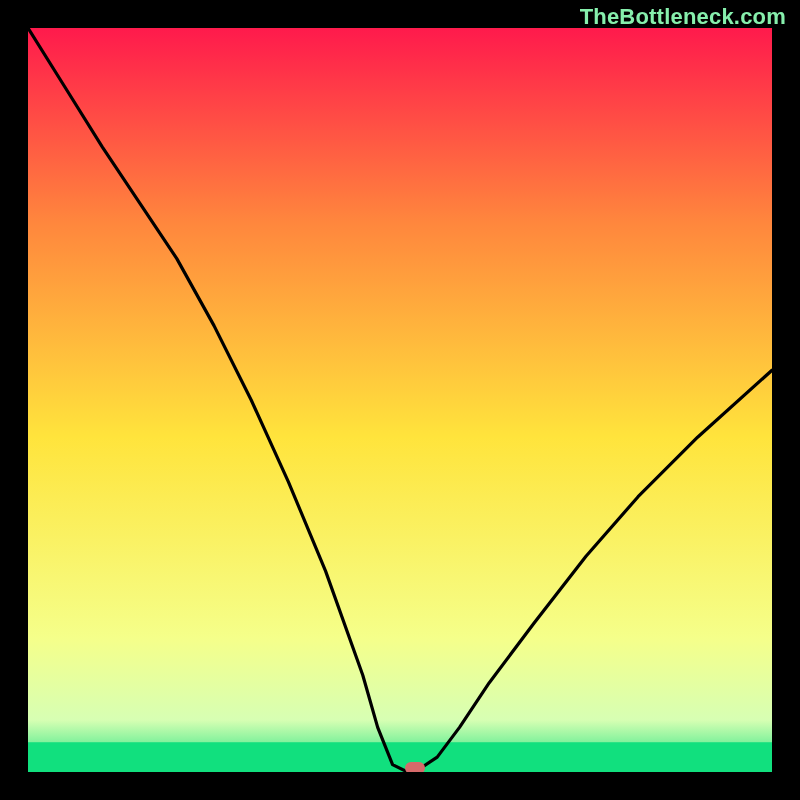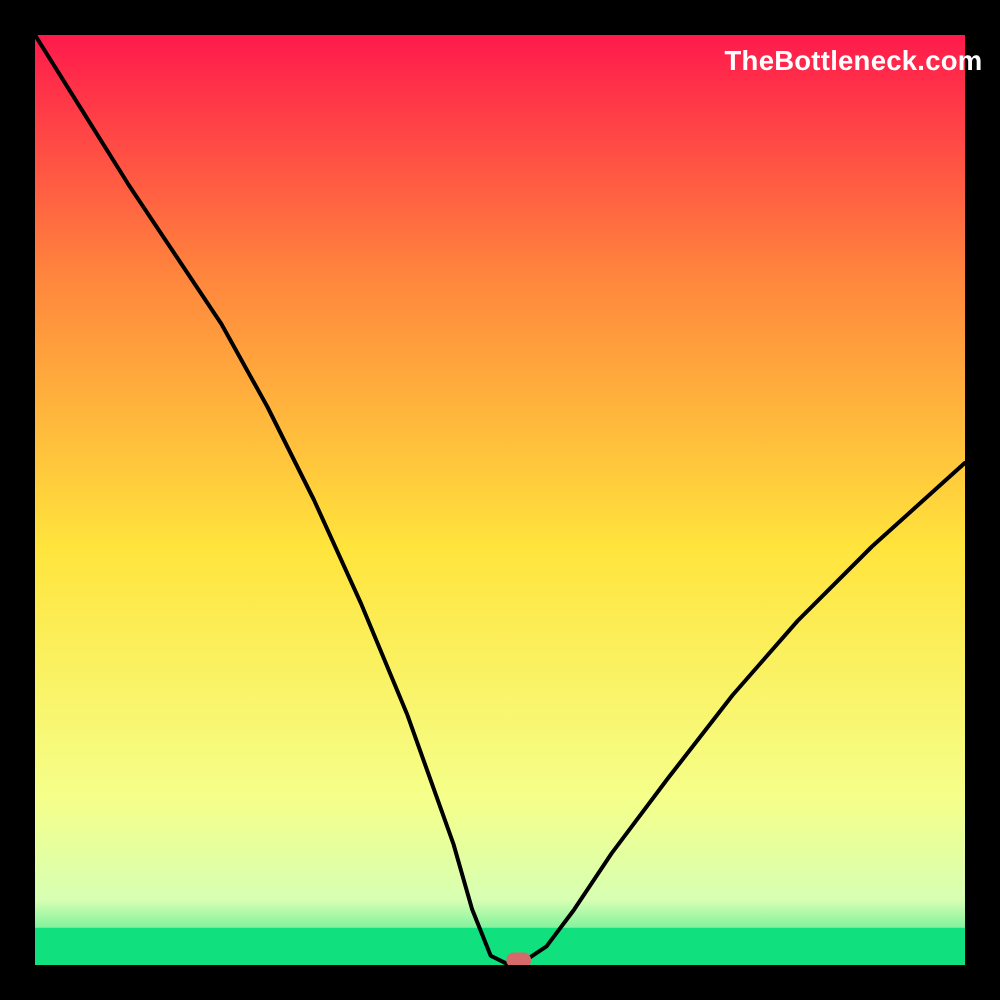--- a/index.html
+++ b/index.html
@@ -14,26 +14,25 @@
   .frame {
     position: relative;
     width: 800px;
     height: 800px;
     background: #000;
   }
   .watermark {
     position: absolute;
     top: 4px;
     right: 14px;
-    color: #ffffff;
+    color: #86efac;
     font-size: 22px;
     font-weight: 600;
     letter-spacing: 0.2px;
     z-index: 5;
-    margin-top: 32px;
   }
   .plot {
     position: absolute;
     left: 28px;
     top: 28px;
     width: 744px;
     height: 744px;
     overflow: hidden;
   }
   svg {

